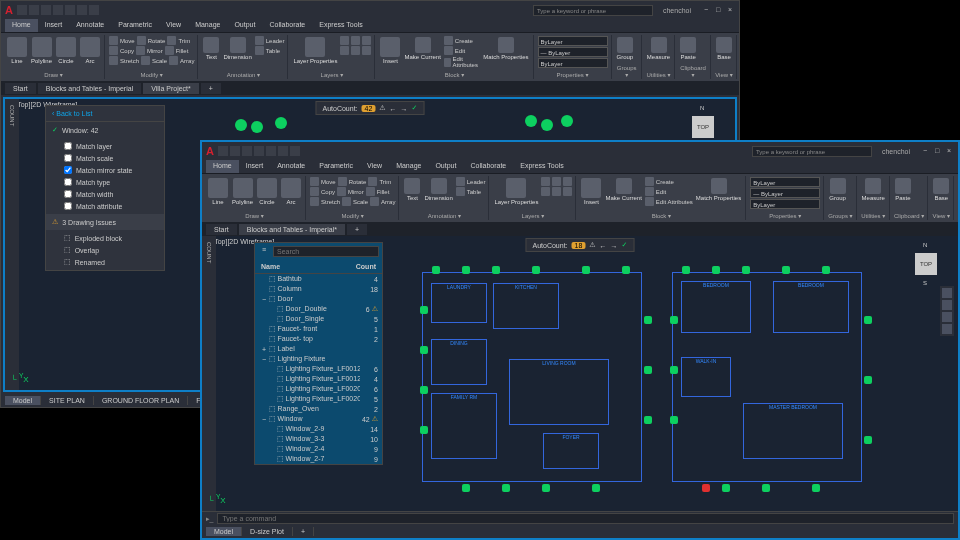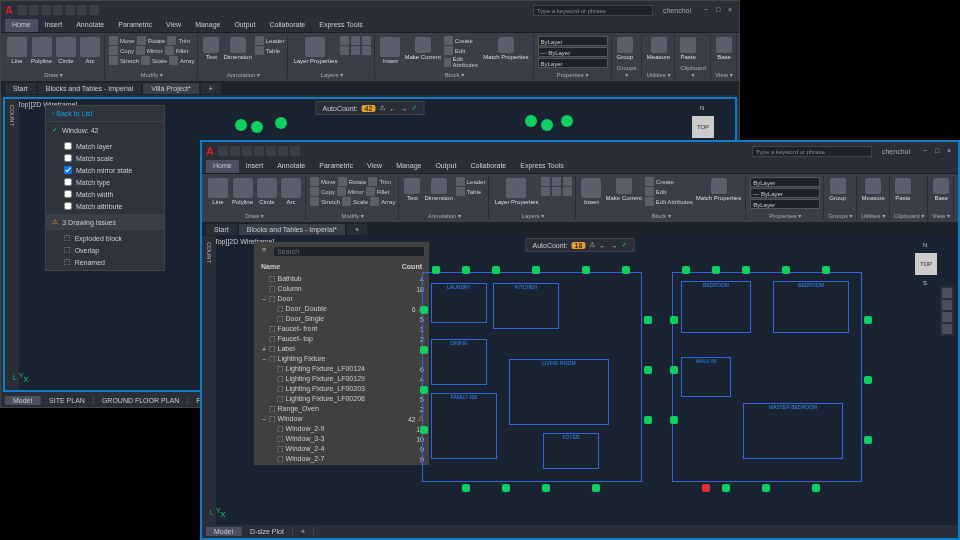--- a/index.html
+++ b/index.html
@@ -43,21 +43,21 @@
 .viewcube .s{position:absolute;bottom:-4px;left:15px;font-size:6px;color:#ccc}
 .side-palette{position:absolute;left:40px;top:6px;width:120px;background:#2f333d;border:1px solid #444;font-size:7px;color:#ccc}
 .sp-header{padding:4px 6px;border-bottom:1px solid #444;color:#0ea5e9}
 .sp-title{padding:4px 6px;display:flex;gap:4px;align-items:center}
 .sp-title .chk{color:#0dd060}
 .sp-list{padding:2px 0}
 .sp-item{padding:2px 6px 2px 18px;display:flex;align-items:center;gap:4px}
 .sp-item input{width:8px;height:8px}
 .sp-section{padding:4px 6px;background:#3a3e48;display:flex;gap:4px;align-items:center}
 .sp-section .warn{color:#e0a030}
-.count-palette{position:absolute;top:6px;left:52px;width:175px;background:#404040;border:1px solid #444;font-size:7px;color:#ccc}
+.count-palette{position:absolute;top:6px;left:52px;width:129px;background:#0c4a6e;border:1px solid #444;font-size:7px;color:#ccc}
 .cp-search{padding:3px;display:flex;gap:3px}
 .cp-search input{flex:1;background:#1e222a;border:1px solid #444;color:#ccc;font-size:7px;padding:1px 3px}
 .cp-header{display:flex;padding:3px 6px;border-bottom:1px solid #444;font-weight:600}
 .cp-header span:first-child{flex:1}
 .cp-row{display:flex;padding:1px 4px;align-items:center}
 .cp-row .exp{width:10px;text-align:center;cursor:pointer}
 .cp-row .nm{flex:1;white-space:nowrap;overflow:hidden}
 .cp-row .ct{width:18px;text-align:right}
 .cp-row .wrn{color:#e0a030;margin-left:2px}
 .cp-row.d1{padding-left:12px}
@@ -745,18 +745,22 @@
         <div class="blk" style="left:520px;top:248px"></div>
         <div class="blk" style="left:560px;top:248px"></div>
         <div class="blk" style="left:610px;top:248px"></div>
         <div class="blk" style="left:662px;top:80px"></div>
         <div class="blk" style="left:662px;top:140px"></div>
         <div class="blk" style="left:662px;top:200px"></div>
         <div class="blk" style="left:500px;top:248px;background:#e03030"></div>
       </div>
     <div class="ucs">└ <sup>Y</sup>X</div>
   </div>
+  <div class="cmdline">
+    <span>▸_</span>
+    <input placeholder="Type a command" style="">
+  </div>
   <div class="layouttabs">
     <span class="active">Model</span>
     <span>D-size Plot</span>
     <span>+</span>
   </div>
 </div>
 
 </body></html>

